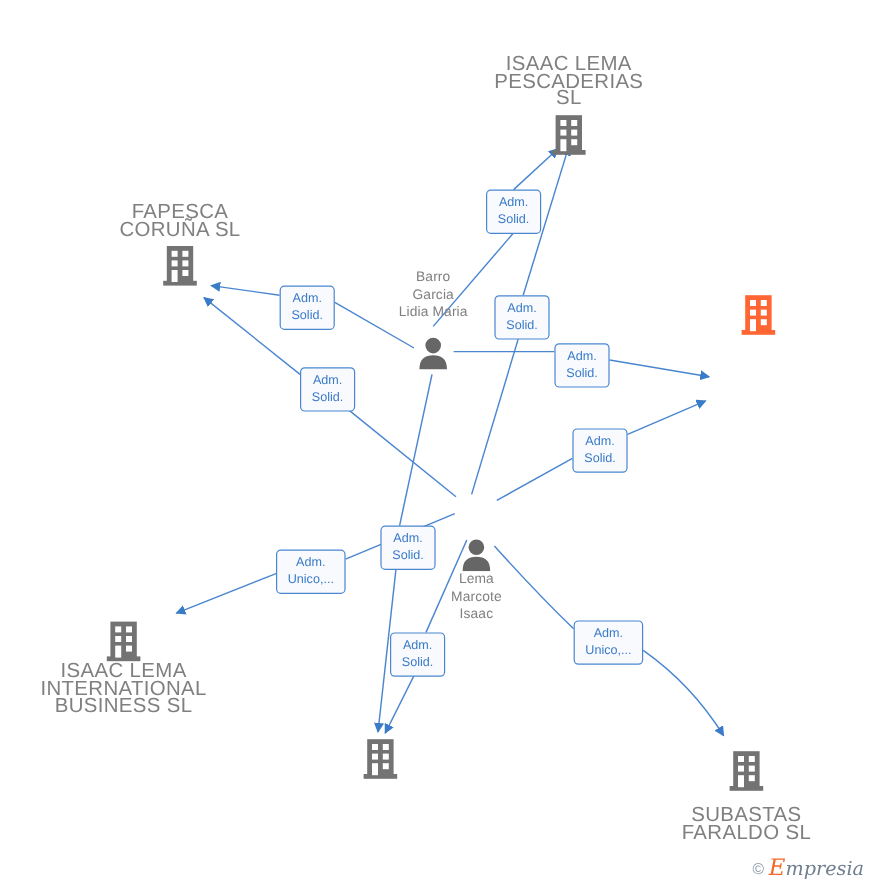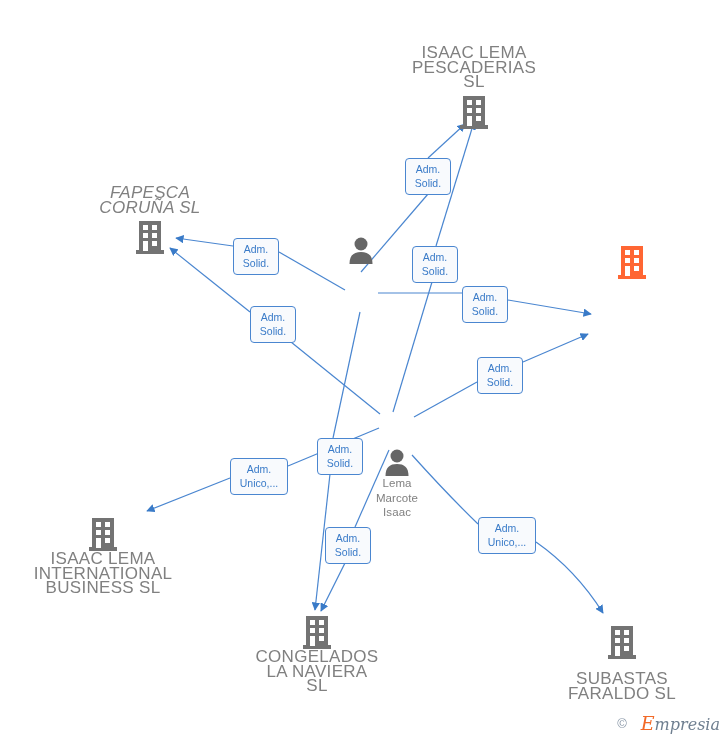--- a/index.html
+++ b/index.html
@@ -41,21 +41,20 @@
     position:absolute;right:8px;bottom:6px;
     display:flex;align-items:center;gap:4px;
     font-size:15px;
   }
   #watermark .c{color:#8a98a8;font-size:13px;}
   #watermark .brand{
     font-family:"DejaVu Serif", serif;
     font-style:italic;
     font-size:16px;
     color:#6f7f90;
-    margin-left:10px;
   }
   #watermark .brand .cap{color:#f26a28;font-size:19px;}
 </style>
 </head>
 <body>
 
 <svg id="graph" viewBox="0 0 728 740" xmlns="http://www.w3.org/2000/svg">
   <defs>
     <marker id="arrow" viewBox="0 0 10 10" refX="9" refY="5" markerWidth="7" markerHeight="7" orient="auto-start-reverse">
       <path d="M 0 0 L 10 5 L 0 10 z" fill="#3a7bc8"></path>
@@ -105,21 +104,21 @@
       <rect x="8" y="6" width="5" height="5" fill="#fff"></rect>
       <rect x="17" y="6" width="5" height="5" fill="#fff"></rect>
       <rect x="8" y="14" width="5" height="5" fill="#fff"></rect>
       <rect x="17" y="14" width="5" height="5" fill="#fff"></rect>
       <rect x="17" y="22" width="5" height="5" fill="#fff"></rect>
       <rect x="8" y="22" width="5" height="10" fill="#fff"></rect>
     </svg>
   </div>
 </div>
 
-<div class="node" style="left:92px;top:186px;width:116px;font-style:italic;">
+<div class="node" style="left:92px;top:170px;width:116px;">
   <div class="node-label">FAPESCA
 CORUÑA  SL</div>
   <div class="icon-wrap">
     <svg width="30" height="36" viewBox="0 0 30 36">
       <rect x="4" y="2" width="22" height="30" fill="#737373"></rect>
       <rect x="1" y="31" width="28" height="4" fill="#737373"></rect>
       <rect x="8" y="6" width="5" height="5" fill="#fff"></rect>
       <rect x="17" y="6" width="5" height="5" fill="#fff"></rect>
       <rect x="8" y="14" width="5" height="5" fill="#fff"></rect>
       <rect x="17" y="14" width="5" height="5" fill="#fff"></rect>
@@ -138,20 +137,23 @@
       <rect x="17" y="6" width="5" height="5" fill="#fff"></rect>
       <rect x="8" y="14" width="5" height="5" fill="#fff"></rect>
       <rect x="17" y="14" width="5" height="5" fill="#fff"></rect>
       <rect x="17" y="22" width="5" height="5" fill="#fff"></rect>
       <rect x="8" y="22" width="5" height="10" fill="#fff"></rect>
     </svg>
   </div>
 </div>
 
 <div class="node" style="left:311px;top:224px;width:100px;">
+  <div class="node-label person">Barro
+Garcia
+Lidia Maria</div>
   <div class="icon-wrap">
     <svg width="28" height="28" viewBox="0 0 28 28">
       <circle cx="14" cy="8" r="6.5" fill="#666666"></circle>
       <path d="M 2.5 28 C 2.5 19 7 16 14 16 C 21 16 25.5 19 25.5 28 Z" fill="#666666"></path>
     </svg>
   </div>
 </div>
 
 <div class="node" style="left:349px;top:436px;width:96px;">
   <div class="icon-wrap">
@@ -189,23 +191,20 @@
       <rect x="4" y="2" width="22" height="30" fill="#737373"></rect>
       <rect x="1" y="31" width="28" height="4" fill="#737373"></rect>
       <rect x="8" y="6" width="5" height="5" fill="#fff"></rect>
       <rect x="17" y="6" width="5" height="5" fill="#fff"></rect>
       <rect x="8" y="14" width="5" height="5" fill="#fff"></rect>
       <rect x="17" y="14" width="5" height="5" fill="#fff"></rect>
       <rect x="17" y="22" width="5" height="5" fill="#fff"></rect>
       <rect x="8" y="22" width="5" height="10" fill="#fff"></rect>
     </svg>
   </div>
-  <div class="node-label">CONGELADOS
-LA NAVIERA
-SL</div>
 </div>
 
 <div class="node" style="left:562px;top:620px;width:120px;gap:12px;">
   <div class="icon-wrap">
     <svg width="30" height="36" viewBox="0 0 30 36">
       <rect x="4" y="2" width="22" height="30" fill="#737373"></rect>
       <rect x="1" y="31" width="28" height="4" fill="#737373"></rect>
       <rect x="8" y="6" width="5" height="5" fill="#fff"></rect>
       <rect x="17" y="6" width="5" height="5" fill="#fff"></rect>
       <rect x="8" y="14" width="5" height="5" fill="#fff"></rect>

